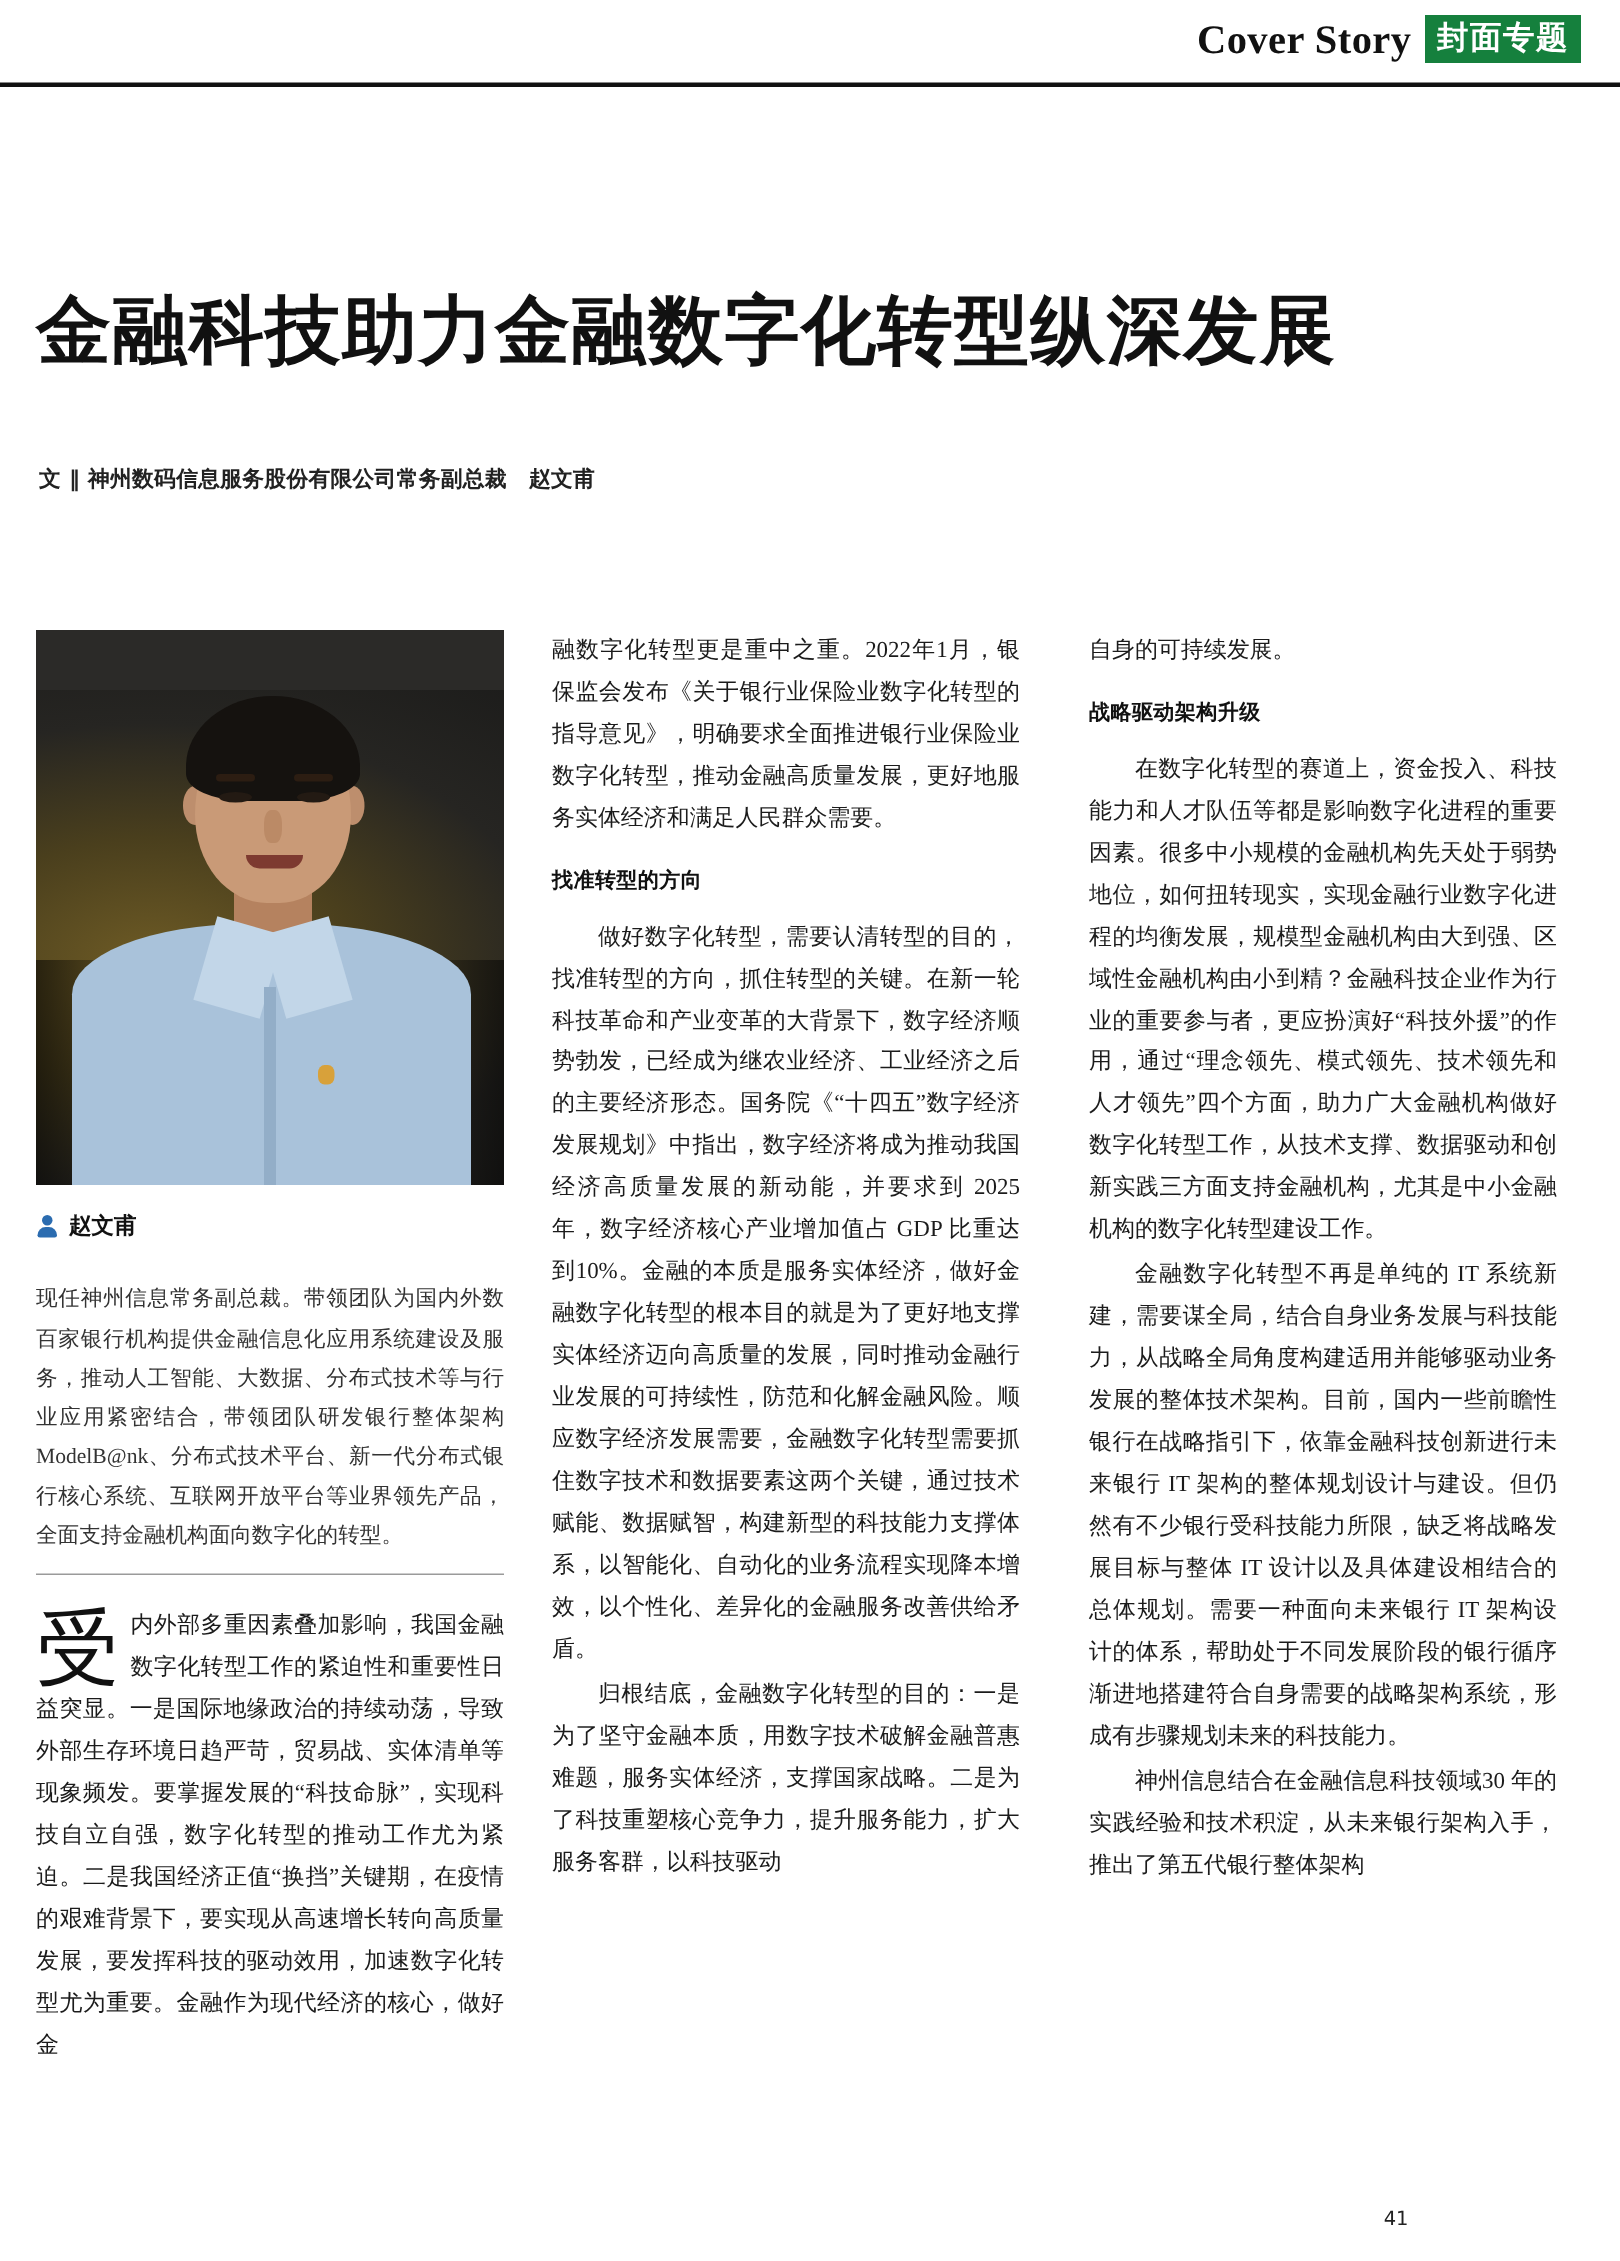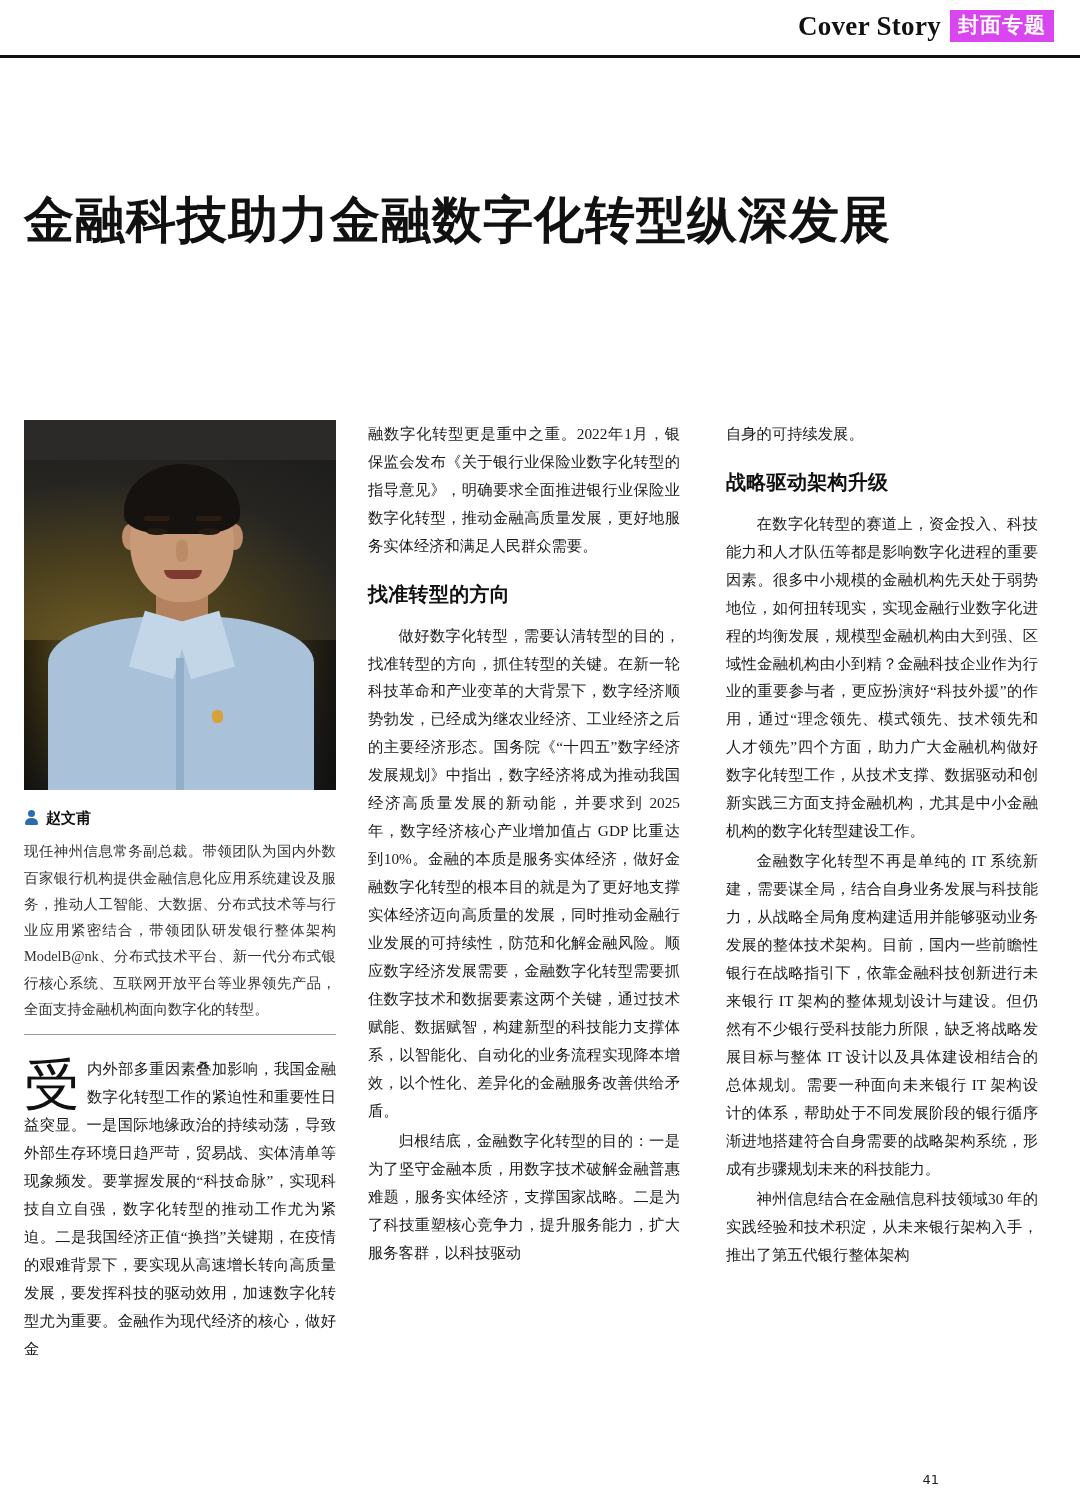--- a/index.html
+++ b/index.html
@@ -48,21 +48,21 @@
   }
   .header-en {
     font-family: "Liberation Serif", serif;
     font-weight: bold;
     font-size: 27px;
     letter-spacing: 0.3px;
     color: #111111;
     line-height: 1;
   }
   .header-cn-box {
-    background: #d946ef;
+    background: #15803d;
     color: #ffffff;
     font-family: "DejaVu Sans", "Liberation Sans", sans-serif;
     font-weight: bold;
     font-size: 21px;
     padding: 5px 8px 6px 8px;
     line-height: 1;
     letter-spacing: 1px;
   }
 
   
@@ -297,21 +297,21 @@
   }
   .person-icon:after {
     content: "";
     position: absolute;
     left: 1px; top: 8px;
     width: 13px; height: 7px;
     background: #2b6cb0;
     border-radius: 7px 7px 2px 2px;
   }
   .bio-text {
-    margin-top: 7px;
+    margin-top: 22px;
     font-size: 14.4px;
     line-height: 1.82;
     color: #333333;
     text-align: justify;
     border-bottom: 1px solid #9a9a9a;
     padding-bottom: 12px;
   }
 
   
   .dropcap-block {
@@ -326,23 +326,23 @@
     font-weight: normal;
     margin: 4px 7px 0 0;
     color: #111111;
   }
   .col-1 .body p {
     text-indent: 0;
   }
 
   
   .sec-head {
-    font-family: Liberation Serif, serif;
-    font-weight: bold;
-    font-size: 20px;
+    font-family: Liberation Mono, monospace;
+    font-weight: bold;
+    font-size: 14px;
     color: #111111;
     margin: 16px 0 9px 0;
     text-indent: 0;
     letter-spacing: 0.3px;
   }
 
   .page-num {
     position: absolute;
     right: 28px;
     bottom: 20px;
@@ -358,20 +358,21 @@
 
   <div class="header">
     <div class="header-right">
       <span class="header-en">Cover Story</span>
       <span class="header-cn-box">封面专题</span>
     </div>
   </div>
   <div class="header-rule"></div>
 
   <div class="title">金融科技助力金融数字化转型纵深发展</div>
+  <div class="byline">文 ‖ 神州数码信息服务股份有限公司常务副总裁　赵文甫</div>
 
   <div class="col col-1">
 
     <div class="portrait">
       <div class="bg-glow"></div>
       <div class="shadow-l"></div>
       <div class="shadow-r"></div>
       <div class="shirt"></div>
       <div class="neck"></div>
       <div class="collar-l"></div>

